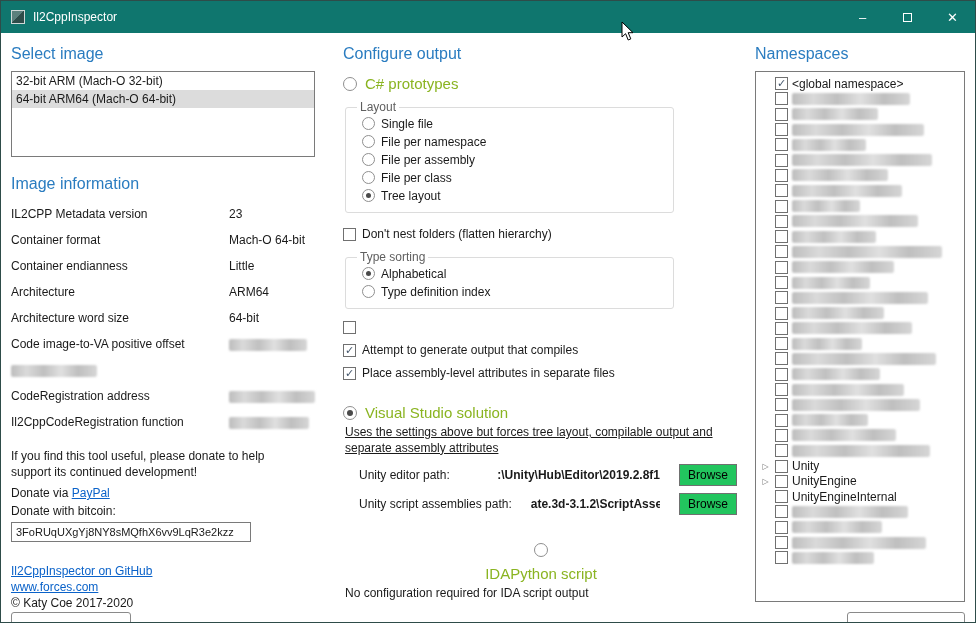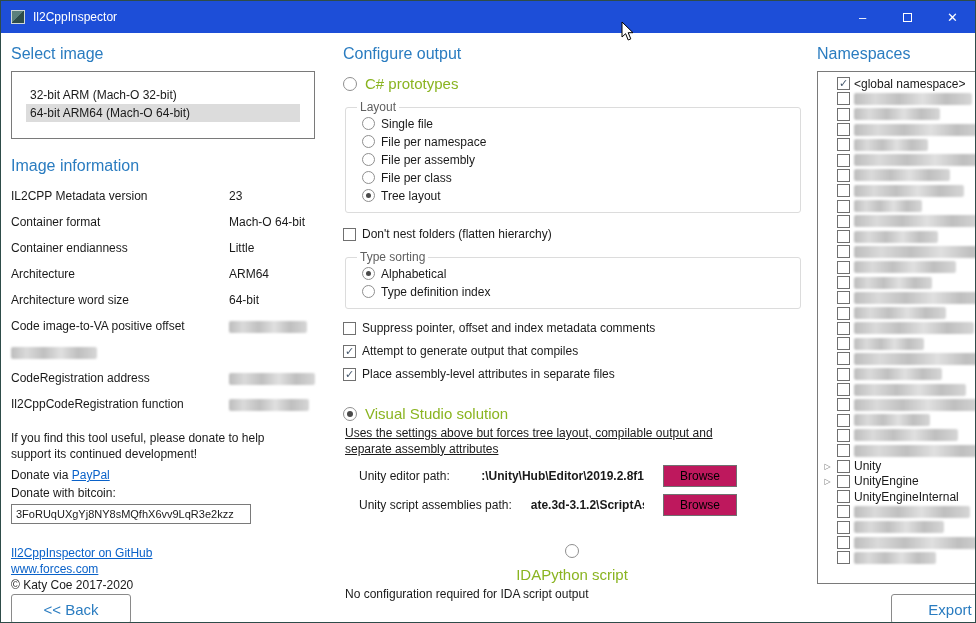--- a/index.html
+++ b/index.html
@@ -1,37 +1,37 @@
 <!DOCTYPE html>
 <html><head>
 <meta charset="utf-8">
 <style>
   * { box-sizing: border-box; }
   body { margin:0; font-family:"Liberation Sans","DejaVu Sans",sans-serif; font-size:12px; color:#1a1a1a; background:#9a9a9a; }
   .window { width:976px; height:623px; background:#fff; position:relative; border:1px solid #2e4c49; display:flex; flex-direction:column; overflow:hidden; }
 
   
-  .titlebar { flex:0 0 32px; background:#1d4ed8; display:flex; align-items:center; color:#fff; }
+  .titlebar { flex:0 0 32px; background:#0f766e; display:flex; align-items:center; color:#fff; }
   .app-icon { width:14px; height:14px; border:1px solid #cfd8d7; margin-left:10px; background:linear-gradient(135deg,#5b807c 50%,#2e4c49 50%); }
   .win-title { margin-left:8px; font-size:12px; }
   .win-controls { margin-left:auto; display:flex; height:32px; }
   .win-btn { width:45px; height:32px; display:flex; align-items:center; justify-content:center; font-size:13px; color:#fff; cursor:default; }
   .max-box { width:9px; height:9px; border:1px solid #fff; display:inline-block; }
 
   
   .content { flex:1; display:flex; }
   .col-left { flex:0 0 322px; padding:2px 12px 7px 10px; display:flex; flex-direction:column; }
   .col-mid  { flex:0 0 412px; padding:2px 10px 7px 16px; }
   .col-right{ flex:1; padding:2px 10px 7px 6px; display:flex; flex-direction:column; }
 
   h2 { font-size:16px; font-weight:400; color:#2a7cc0; margin:10px 0 8px 0; }
   .col-left h2.second { margin-top:18px; }
 
   
-  .listbox { border:1px solid #7a7a7a; height:68px; padding:14px; background:#fff; overflow:hidden; }
+  .listbox { border:1px solid #7a7a7a; height:86px; padding:0; background:#fff; overflow:hidden; }
   .lb-item { padding:1px 4px; height:18px; line-height:16px; white-space:nowrap; }
   .lb-item.sel { background:#dcdcdc; }
 
   
   .info-table { }
   .info-row { display:flex; align-items:center; height:26px; }
   .info-key { width:218px; flex:0 0 218px; }
   .info-val { flex:1; }
 
   .redact { display:inline-block; height:12px; border-radius:2px; vertical-align:middle;
@@ -47,35 +47,35 @@
 
   .big-btn { width:120px; height:30px; background:#fff; border:1px solid #8a8a8a; border-radius:3px; color:#2a7cc0; font-size:15px; font-family:inherit; display:flex; align-items:center; justify-content:center; cursor:default; }
   .back-btn { margin-top:auto; }
 
   
   .main-opt { display:flex; align-items:center; gap:8px; margin:12px 0 4px 0; }
   .main-opt .radio { width:14px; height:14px; }
   .main-opt .radio.on::after { left:3px; top:3px; width:6px; height:6px; }
   .main-opt-label { font-size:15px; color:#8ab421; }
 
-  fieldset { margin:8px 0 0 2px; width:456px; border:1px solid #dcdcdc; border-radius:3px; padding:0 8px 7px 8px; min-width:0; }
+  fieldset { margin:8px 0 0 2px; width:329px; border:1px solid #dcdcdc; border-radius:3px; padding:0 8px 7px 8px; min-width:0; }
   legend { font-size:12px; color:#5f5f5f; padding:0 3px; margin-left:3px; }
 
   .opt-row { display:flex; align-items:center; gap:6px; height:17px; margin:1px 0 1px 8px; }
   .radio { width:13px; height:13px; border:1px solid #8f8f8f; border-radius:50%; background:#fff; position:relative; flex:0 0 auto; }
   .radio.on::after { content:""; position:absolute; left:3px; top:3px; width:5px; height:5px; border-radius:50%; background:#4a4a4a; }
 
   .cb-row { display:flex; align-items:center; gap:6px; margin:9px 0; }
   .cb { width:13px; height:13px; border:1px solid #707070; background:#fff; flex:0 0 auto; display:flex; align-items:center; justify-content:center; font-size:11px; line-height:1; color:#44566b; }
 
   .vs-desc { margin:2px 0 8px 2px; width:394px; line-height:1.3;text-decoration:underline; }
   .path-row { display:flex; align-items:center; gap:19px; margin:7px 0 7px 16px; width:378px; }
   .path-label { flex:0 0 auto; white-space:nowrap; }
   .path-value { flex:1; text-align:right; white-space:nowrap; overflow:hidden;font-weight:bold; }
-  .browse-btn { flex:0 0 auto; background:#be185d; border:1px solid #707070; font-size:12px; font-family:inherit; padding:2px 16px; height:22px; cursor:default; }
+  .browse-btn { flex:0 0 auto; background:#22c55e; border:1px solid #707070; font-size:12px; font-family:inherit; padding:2px 8px; height:22px; cursor:default; }
   .ida-gap { margin-top:28px;flex-direction:column; }
   .ida-desc { margin:0 0 0 2px; }
 
   
   .ns-panel { border:1px solid #7a7a7a; flex:1; padding:4px 4px; overflow:hidden; background:#fff; }
   .ns-row { display:flex; align-items:center; gap:4px; height:15.3px; }
   .expander { flex:0 0 11px; width:11px; text-align:center; font-size:8px; color:#7a7a7a; }
   .ns-label { white-space:nowrap; }
   .bottom-row { display:flex; justify-content:flex-end; margin-top:10px; }
 
@@ -215,21 +215,20 @@
             <div class="opt-row">
               <span class="radio"></span>
               <span class="opt-label">Type definition index</span>
             </div>
           </div>
       </fieldset>
 
       <div style="margin-top:12px;">
           <div class="cb-row">
             <span class="cb"></span>
-            <span>Suppress pointer, offset and index metadata comments</span>
           </div>
           <div class="cb-row">
             <span class="cb checked">✓</span>
             <span>Attempt to generate output that compiles</span>
           </div>
           <div class="cb-row">
             <span class="cb checked">✓</span>
             <span>Place assembly-level attributes in separate files</span>
           </div>
         </div>

